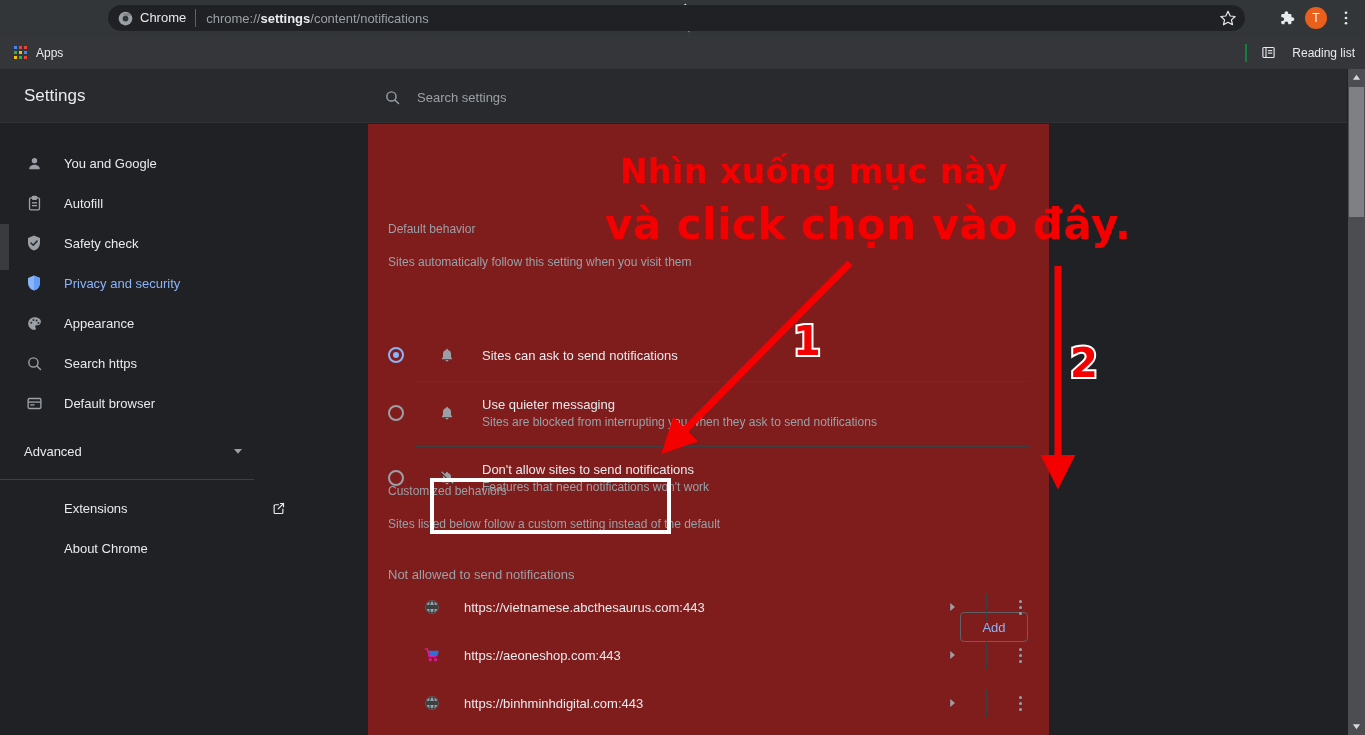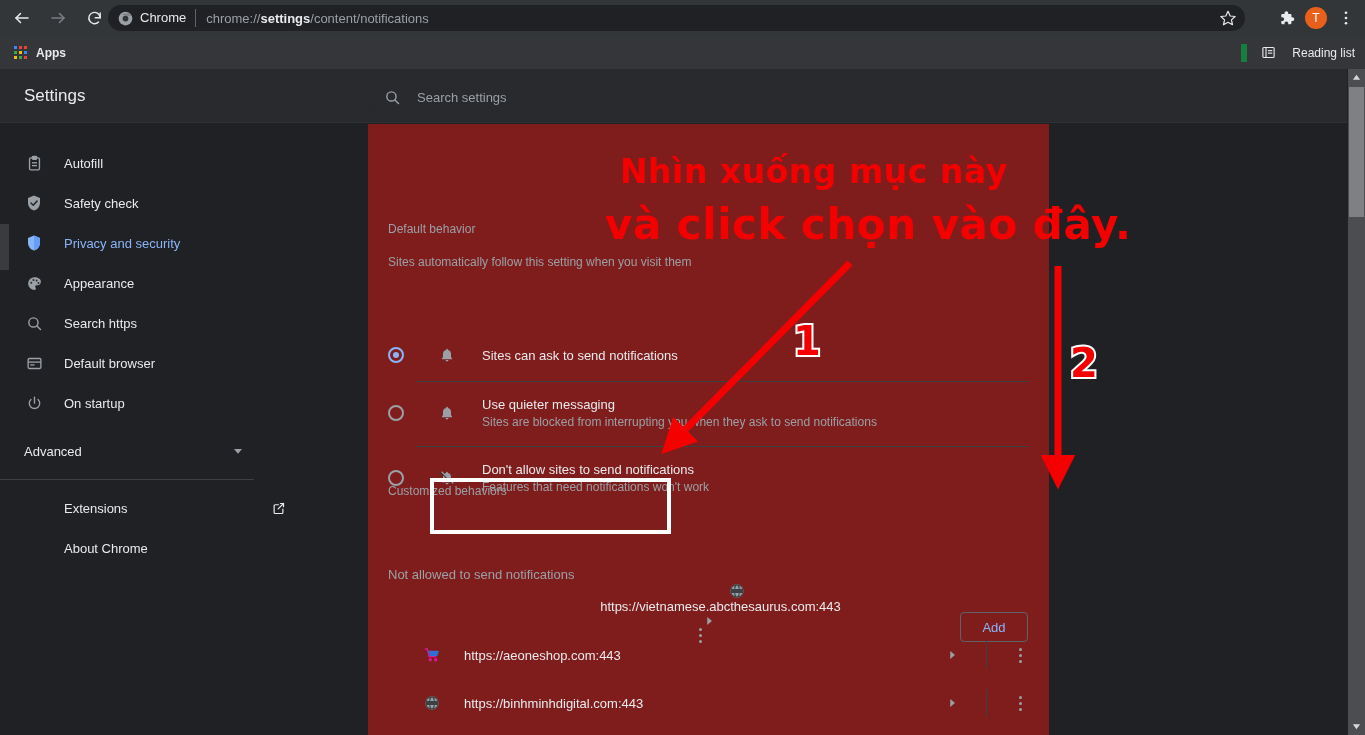--- a/index.html
+++ b/index.html
@@ -8,21 +8,21 @@
     background: #202124;
     font-family: "Liberation Sans", sans-serif;
     overflow: hidden;
   }
   body { position: relative; }
 
   
   #browser-toolbar {
     position: absolute; left: 0; top: 0; width: 1365px; height: 36px;
     background: #323639;
-    display: flex; align-items: center;
+    display: flex; align-items: center; flex-direction: column;
   }
   .nav-btn {
     width: 28px; height: 28px; margin-left: 8px;
     display: flex; align-items: center; justify-content: center;
     border-radius: 50%; color: #e8eaed;
   }
   .nav-btn svg { display: block; }
   .nav-btn.disabled { color: #7b7f83; }
 
   #omnibox {
@@ -62,24 +62,24 @@
 
   
   #bookmarks-bar {
     position: absolute; left: 0; top: 36px; width: 1365px; height: 33px;
     background: #35363a;
     display: flex; align-items: center;
   }
   #apps-shortcut { display: flex; align-items: center; gap: 9px; margin-left: 14px; }
   #apps-grid { display: grid; grid-template-columns: repeat(3, 3px); grid-template-rows: repeat(3, 3px); gap: 2px; }
   #apps-grid i { display: block; width: 3px; height: 3px; }
-  #apps-label { font-size: 12px; color: #e8eaed; font-weight: bold; }
+  #apps-label { font-size: 12px; color: #e8eaed; }
   #reading-list {
     position: absolute; right: 10px; display: flex; align-items: center; gap: 16px;
-    padding-left: 14px; border-left: 6px solid #15803d; height: 18px;
+    padding-left: 14px; border-left: 2px solid #15803d; height: 18px;
   }
   #reading-list-label { font-size: 12px; color: #e8eaed; line-height: 18px; }
 
   
   #settings-page {
     position: absolute; left: 0; top: 69px; width: 1365px; height: 666px;
     background: #202124;
   }
   #settings-header {
     position: absolute; left: 0; top: 0; width: 1347px; height: 54px;
@@ -329,20 +329,29 @@
         </svg>
       <span id="search-placeholder">Search settings</span>
     </div>
   </div>
 
   <div id="left-edge-band"></div>
 
   <div id="sidebar">
     <div class="nav-item">
       <span class="nav-icon">
+          <svg width="17" height="17" viewBox="0 0 24 24" fill="currentColor">
+            <circle cx="12" cy="8" r="3.8"></circle>
+            <path d="M4.5 20c0-4.1 3.4-6.3 7.5-6.3s7.5 2.2 7.5 6.3z"></path>
+          </svg>
+        </span>
+      <span>You and Google</span>
+    </div>
+    <div class="nav-item">
+      <span class="nav-icon">
           <svg width="17" height="17" viewBox="0 0 24 24" fill="none" stroke="currentColor" stroke-width="1.9">
             <rect x="5" y="4" width="14" height="17" rx="1.8"></rect>
             <rect x="9" y="2" width="6" height="4" rx="1" fill="currentColor"></rect>
             <line x1="8.5" y1="11" x2="15.5" y2="11"></line>
             <line x1="8.5" y1="15" x2="15.5" y2="15"></line>
           </svg>
         </span>
       <span>Autofill</span>
     </div>
     <div class="nav-item">
@@ -387,29 +396,20 @@
     <div class="nav-item">
       <span class="nav-icon">
           <svg width="17" height="17" viewBox="0 0 24 24" fill="none" stroke="currentColor" stroke-width="1.9">
             <rect x="3" y="5" width="18" height="14" rx="1.6"></rect>
             <line x1="3" y1="10" x2="21" y2="10"></line>
             <line x1="6" y1="14" x2="12" y2="14"></line>
           </svg>
         </span>
       <span>Default browser</span>
     </div>
-    <div class="nav-item">
-      <span class="nav-icon">
-          <svg width="17" height="17" viewBox="0 0 24 24" fill="none" stroke="currentColor" stroke-width="1.9" stroke-linecap="round">
-            <path d="M7 6.2a7.4 7.4 0 1 0 10 0"></path>
-            <line x1="12" y1="3" x2="12" y2="11.5"></line>
-          </svg>
-        </span>
-      <span>On startup</span>
-    </div>
 
     <div id="nav-advanced">
       <span>Advanced</span>
       <span style="color:#9aa0a6;display:flex">
           <svg width="16" height="16" viewBox="0 0 24 24" fill="currentColor">
             <polygon points="6,9 18,9 12,16"></polygon>
           </svg>
         </span>
     </div>
 
@@ -475,26 +475,27 @@
               <line x1="3.8" y1="2.6" x2="21.4" y2="20.2" stroke="currentColor" stroke-width="1.8"></line>
             </svg>
           </span>
         <div class="row-texts">
           <div class="row-title">Don't allow sites to send notifications</div>
           <div class="row-sub">Features that need notifications won't work</div>
         </div>
       </div>
 
       <div class="section-head" style="left:20px; top:360px;">Customized behaviors</div>
+      <div class="section-sub" style="left:20px; top:393px;">Sites listed below follow a custom setting instead of the default</div>
 
       <div style="position:absolute;left:20px;top:443px;font-size:13px;color:#9aa0a6;">Not allowed to send notifications</div>
 
       <button id="add-button">Add</button>
 
-      <div class="site-row" style="top:459px;flex-direction:column;">
+      <div class="site-row" style="top:459px;">
         <span class="site-favicon">
             <svg width="16" height="16" viewBox="0 0 24 24">
               <circle cx="12" cy="12" r="10" fill="#9aa0a6"></circle>
               <path d="M12 2a10 10 0 0 0 0 20 10 10 0 0 0 0-20zm0 1.5c1.4 1.1 2.4 3.2 2.6 5.6H9.4C9.6 6.7 10.6 4.6 12 3.5zM7.9 9.1H3.9A8.6 8.6 0 0 1 8.6 4.2a13 13 0 0 0-.7 4.9zm0 5.8c.1 1.8.4 3.5.7 4.9A8.6 8.6 0 0 1 3.9 15zm1.5 0h5.2c-.2 2.4-1.2 4.5-2.6 5.6-1.4-1.1-2.4-3.2-2.6-5.6zm6.7 0h4c-.8 2.2-2.5 4-4.7 4.9.3-1.4.6-3.1.7-4.9zm0-5.8a13 13 0 0 0-.7-4.9 8.6 8.6 0 0 1 4.7 4.9z" fill="#3c4043"></path>
             </svg>
           </span>
         <span class="site-url">https://vietnamese.abcthesaurus.com:443</span>
         <span class="site-chevron">
             <svg width="14" height="14" viewBox="0 0 24 24" fill="currentColor">
               <polygon points="9,5 17,12 9,19"></polygon>

